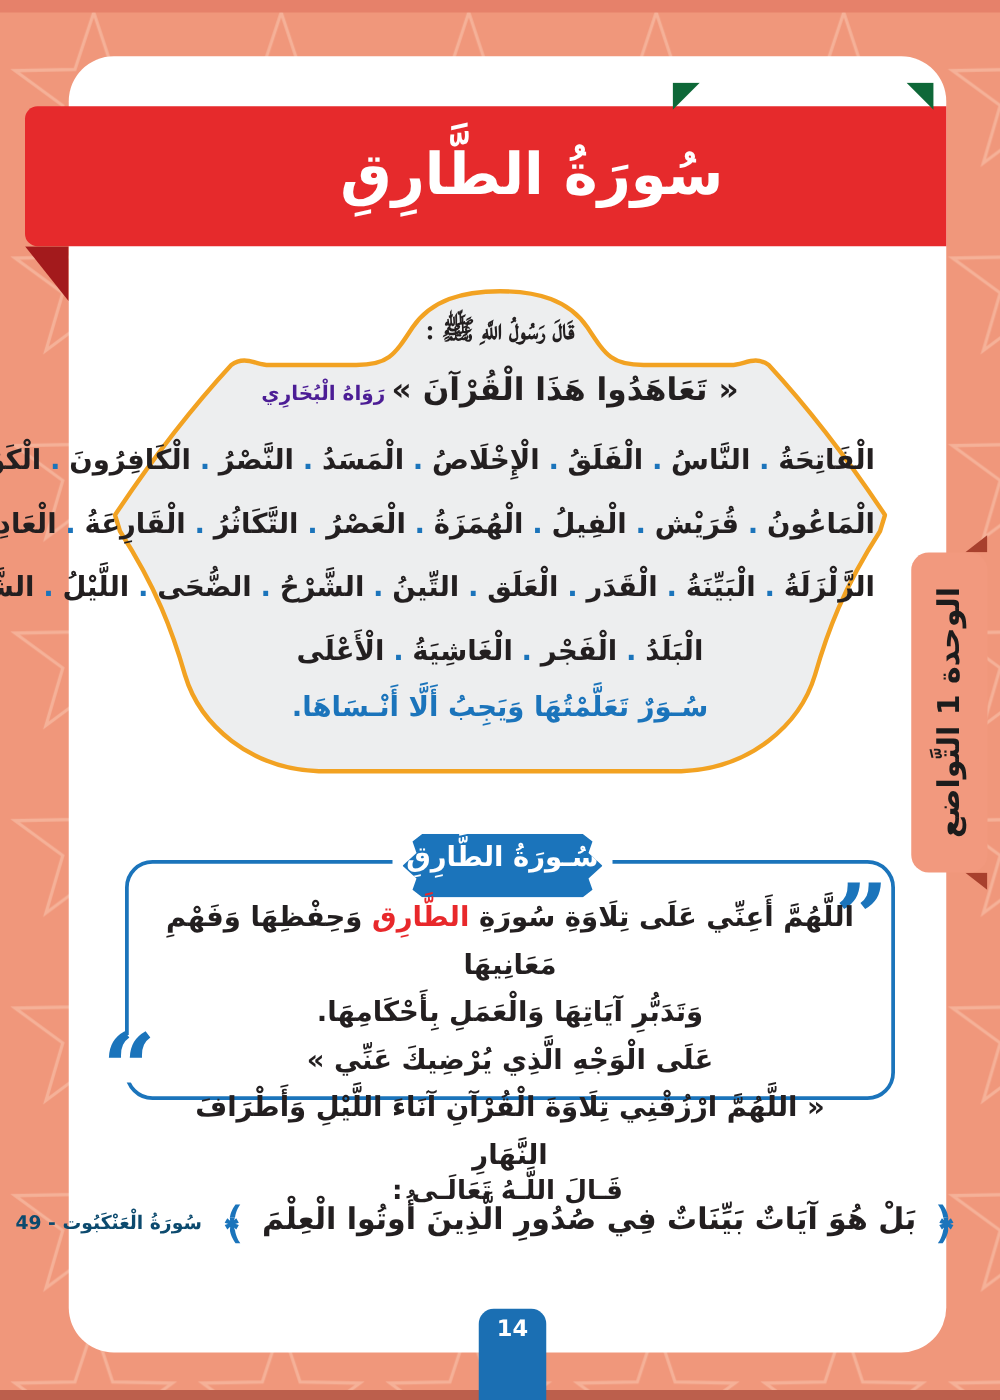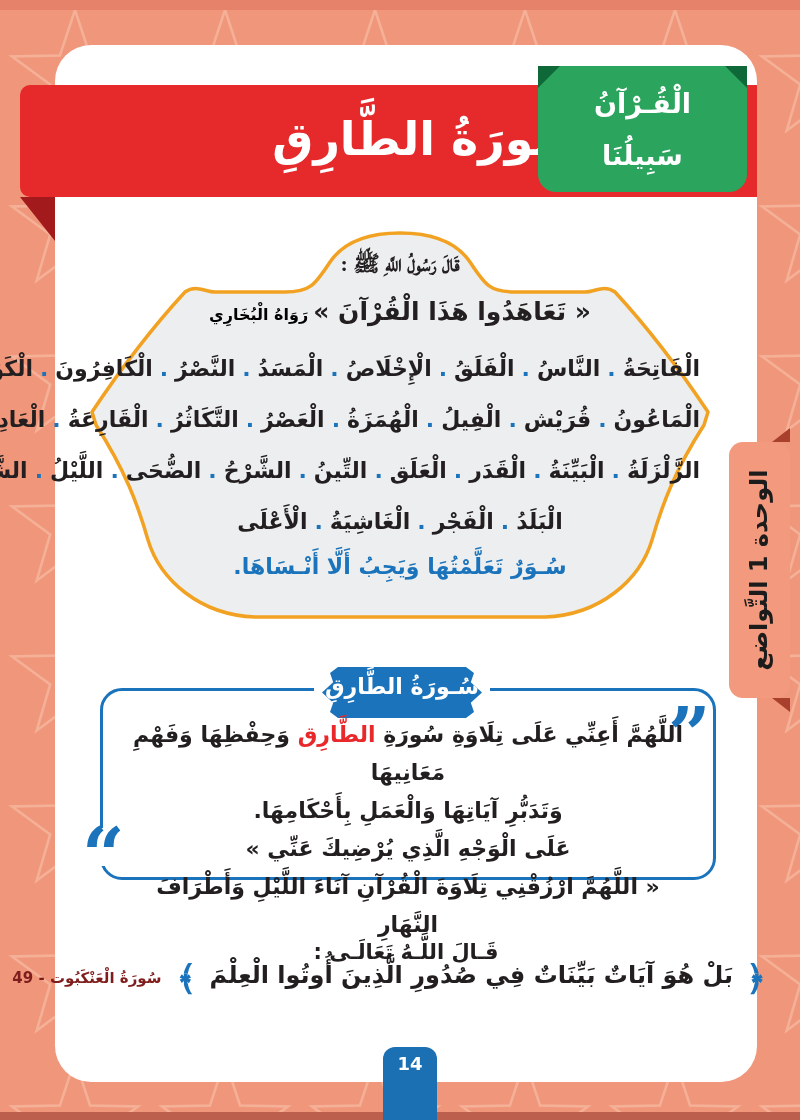--- a/index.html
+++ b/index.html
@@ -32,21 +32,21 @@
   .badge-fold-l{position:absolute;left:538px;top:66px;width:22px;height:22px;
          background:#0E6838;clip-path:polygon(0 0,100% 0,0 100%);}
   .badge-fold-r{position:absolute;left:725px;top:66px;width:22px;height:22px;
          background:#0E6838;clip-path:polygon(0 0,100% 0,100% 100%);}
   
   .bubble-svg{position:absolute;left:90px;top:228px;width:620px;height:396px;}
   .bubble-line{position:absolute;left:120px;width:560px;text-align:center;color:#231F20;}
   .b-intro{top:250px;font-size:22px;font-weight:600;font-family:Liberation Serif, serif;}
   .b-hadith{top:297px;}
   .b-hadith .hq{font-size:25px;font-weight:700;color:#231F20;}
-  .b-hadith .hsrc{font-size:16px;font-weight:700;color:#000000;}
+  .b-hadith .hsrc{font-size:16px;font-weight:700;color:#4c1d95;}
   .surah-list{position:absolute;left:100px;top:350px;width:600px;}
   .surah-line{text-align:center;font-size:22px;font-weight:700;line-height:38px;
               margin-bottom:13px;color:#231F20;white-space:nowrap;}
   .surah-line .dot{color:#1B74BB;font-weight:900;margin:0 7px;}
   .b-conclusion{top:554px;font-size:22px;font-weight:700;color:#1B74BB;}
   
   .side-tab{position:absolute;left:729px;top:442px;width:61px;height:256px;
             background:#F2997E;border-radius:14px;}
   .side-tab-text{position:absolute;left:729px;top:698px;width:256px;height:61px;
             transform:rotate(-90deg);transform-origin:0 0;
@@ -72,21 +72,21 @@
            line-height:1;direction:ltr;font-family:"DejaVu Serif","Liberation Serif",serif;}
   .q-open{left:668px;top:698px;}
   .q-close{left:82px;top:818px;}
   
   .verse-intro{position:absolute;left:150px;top:940px;width:512px;text-align:center;
            font-size:21px;font-weight:700;color:#231F20;}
   .verse-line{position:absolute;left:40px;top:958px;width:726px;text-align:center;
            white-space:nowrap;color:#231F20;}
   .verse-line .bracket{color:#1B74BB;font-size:34px;font-weight:700;vertical-align:middle;}
   .verse-line .vtext{font-size:24px;font-weight:700;margin:0 8px;}
-  .verse-line .vcite{font-size:15px;font-weight:700;color:#7f1d1d;margin-right:10px;}
+  .verse-line .vcite{font-size:15px;font-weight:700;color:#0c4a6e;margin-right:10px;}
   
   .page-tab{position:absolute;left:383px;top:1047px;width:54px;height:73px;
            background:#1B6FB3;border-radius:12px 12px 0 0;
            color:#fff;text-align:center;font-size:18px;font-weight:700;
            padding-top:6px;box-sizing:border-box;direction:ltr;}
 </style>
 </head>
 <body>
 
 <div class="page">
@@ -102,24 +102,20 @@
   </svg>
   <div class="strip-top"></div>
   <div class="strip-bottom"></div>
 
   <div class="card"></div>
 
   <div class="banner"></div>
   <div class="banner-fold"></div>
   <div class="banner-title">سُورَةُ الطَّارِقِ</div>
 
-  <div class="badge">
-    <div>الْقُـرْآنُ</div>
-    <div>سَبِيلُنَا</div>
-  </div>
   <div class="badge-fold-l"></div>
   <div class="badge-fold-r"></div>
 
   <svg class="bubble-svg" viewBox="0 0 620 396" xmlns="http://www.w3.org/2000/svg">
     <path d="M 165 389
              C 110 387 70 352 58 312
              C 48 277 35 242 6 197
              L 2 184
              C 30 142 60 102 95 64
              C 106 56 115 64 125 64

